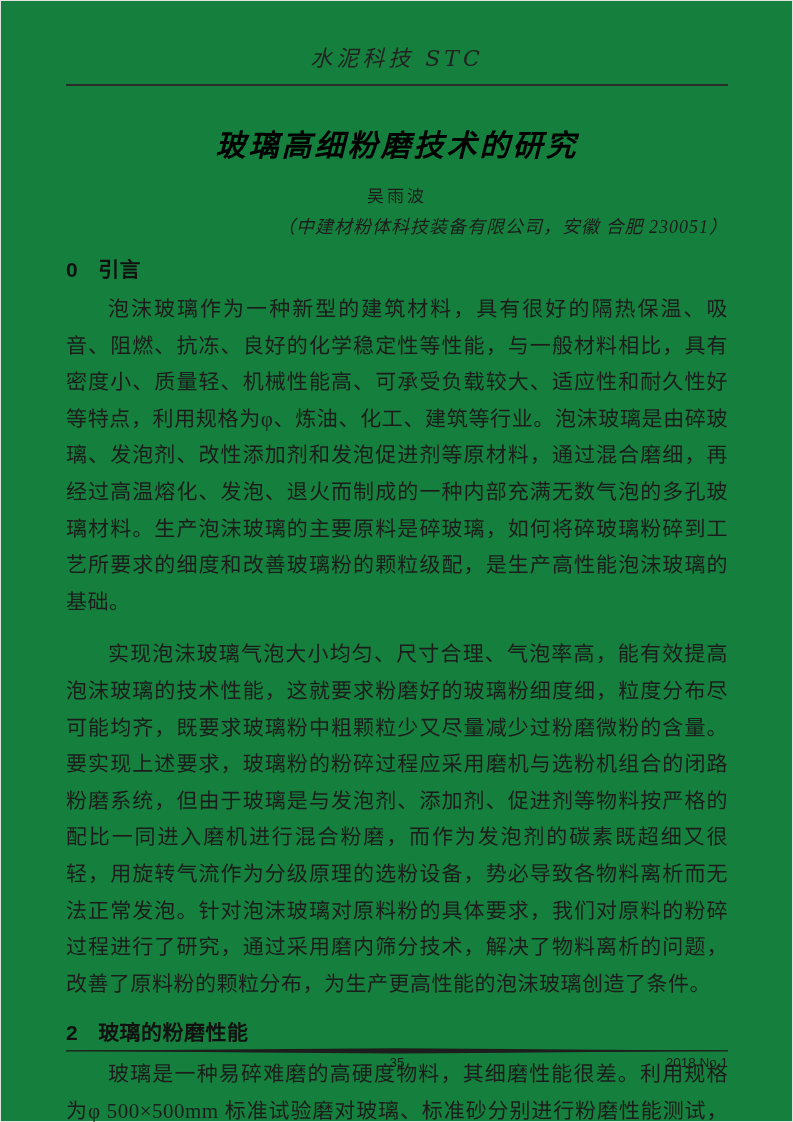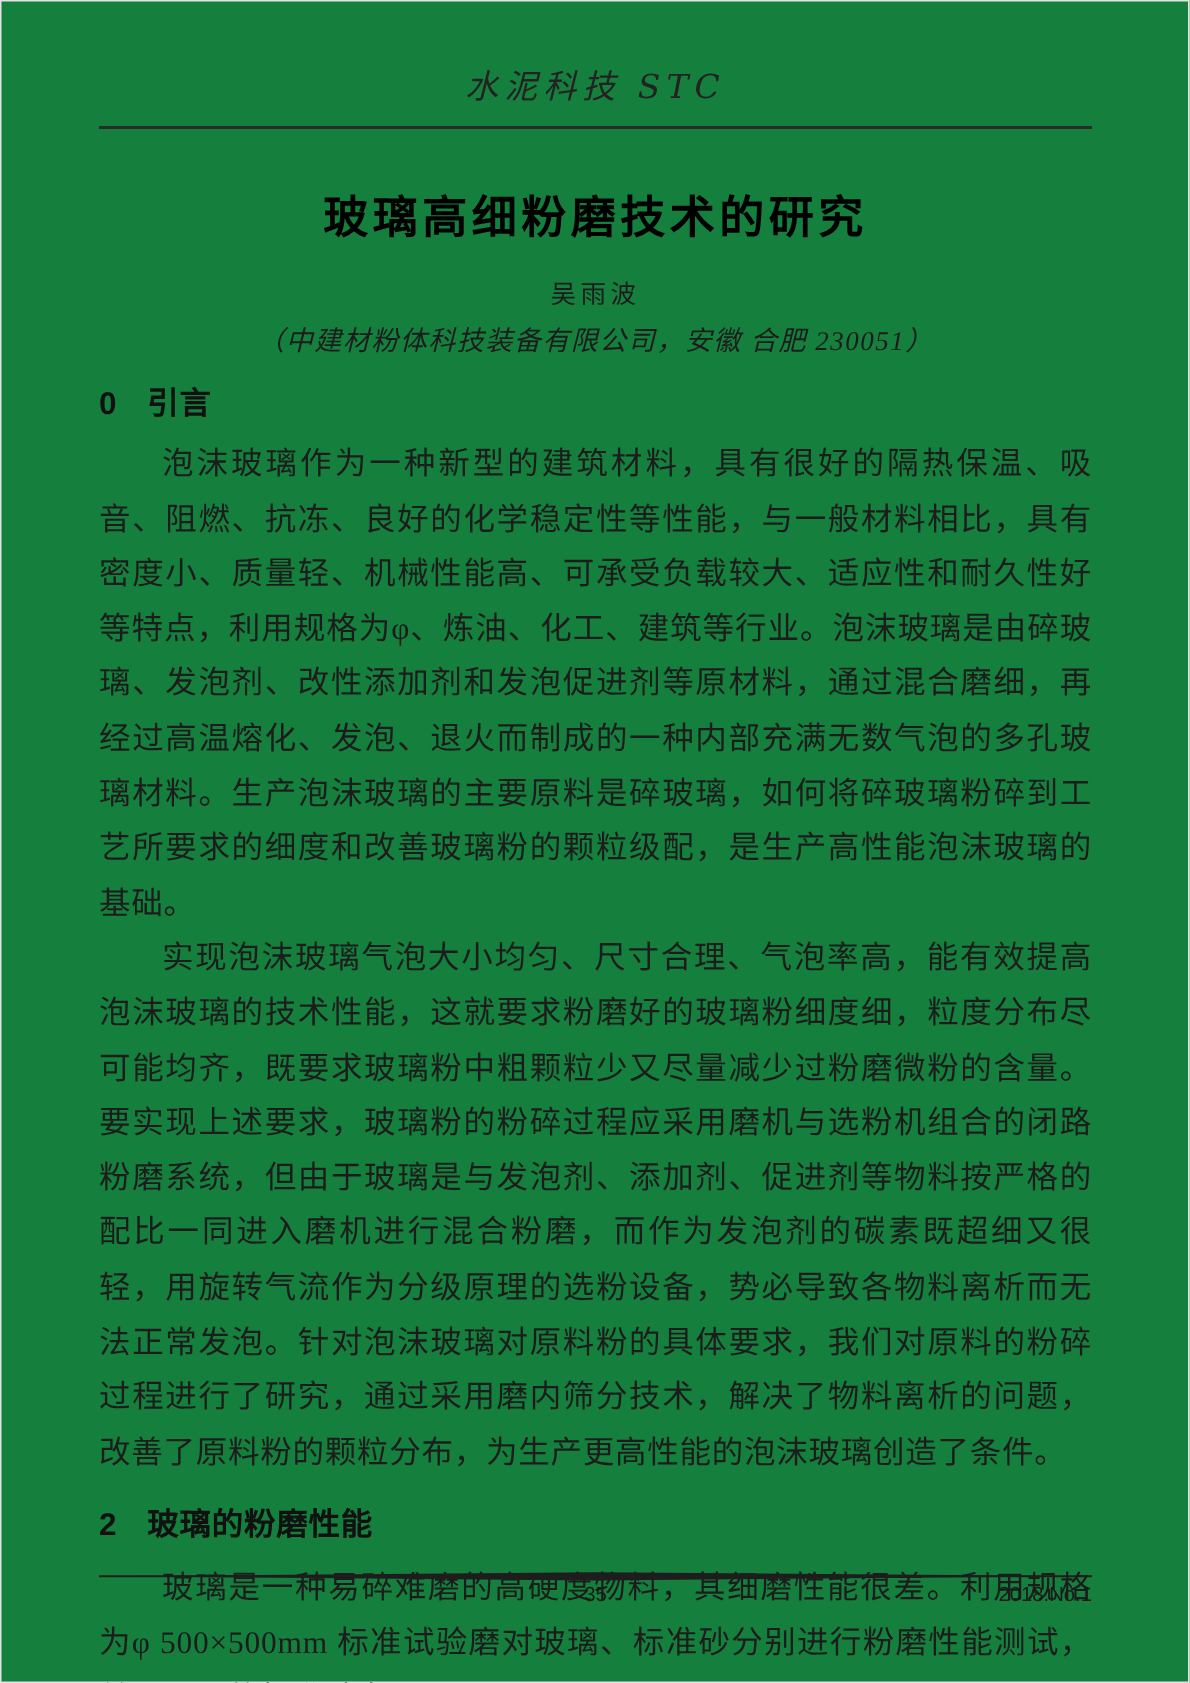--- a/index.html
+++ b/index.html
@@ -42,32 +42,33 @@
   }
   .article-title {
     margin-top: 40px;
     text-align: center;
     font-size: 30px;
     line-height: 40px;
     font-weight: bold;
     letter-spacing: 3px;
     color: #000000;
     font-family: "Liberation Sans", "DejaVu Sans", sans-serif;
+    font-style: italic;
   }
   .author-line {
     margin-top: 18px;
     text-align: center;
     font-size: 17px;
     line-height: 22px;
     letter-spacing: 3px;
     color: #1c1c1c;
   }
   .affiliation-line {
     margin-top: 6px;
-    text-align: center;
+    text-align: right;
     font-size: 18px;
     line-height: 26px;
     letter-spacing: 1px;
     color: #1c1c1c;
     font-style: italic;
   }
   .section-heading {
     font-size: 21px;
     line-height: 30px;
     font-weight: bold;
@@ -85,21 +86,21 @@
   .body-para {
     margin: 6px 0 0 0;
     font-size: 21px;
     line-height: 36.6px;
     text-align: justify;
     text-justify: inter-character;
     text-indent: 2em;
     letter-spacing: 0.5px;
     color: #1c1c1c;
   }
-  .body-para.tight { margin-top: 0; }
+  .body-para.tight { margin-top: 16px; }
   .body-para.p-sec2 { margin-top: 8px; }
   .page-footer {
     position: absolute;
     left: 66px;
     right: 65px;
     top: 1016px;
     margin-top: 32px;
   }
   .footer-rule-svg {
     display: block;

